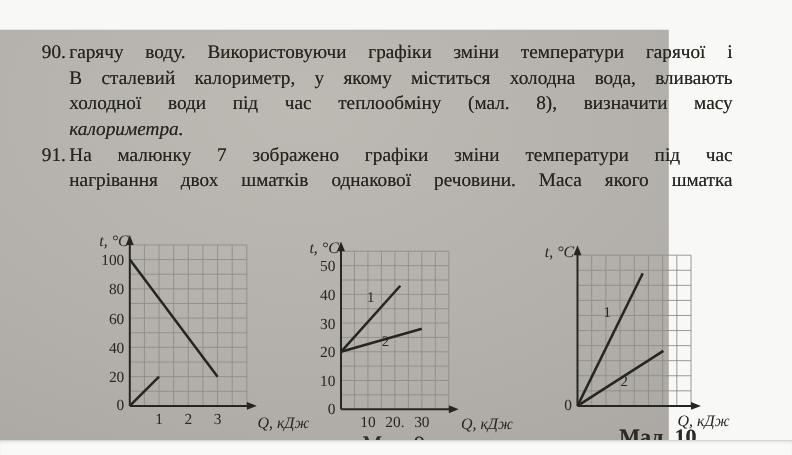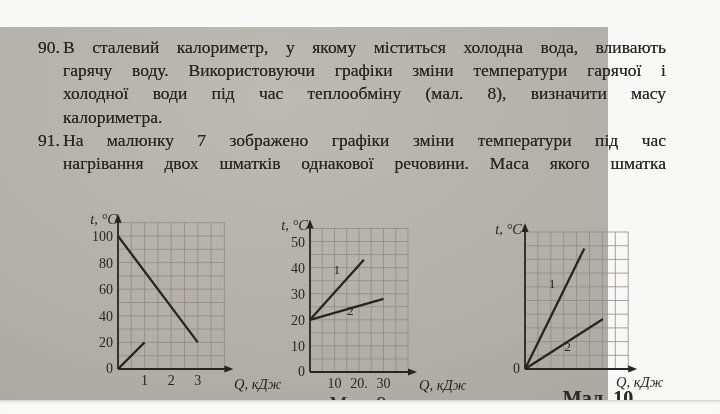--- a/index.html
+++ b/index.html
@@ -20,43 +20,43 @@
     box-shadow:inset 0 2px 2px rgba(0,0,0,0.06);
   }
   .problems{
     position:absolute;left:38px;top:9px;width:628px;
     font-size:17.5px;line-height:23.2px;color:#26251e;
     text-shadow:0 0 0.5px rgba(38,36,28,0.75);
   }
   .problem{position:relative;padding-left:25px;}
   .pnum{position:absolute;left:0;top:0;}
   .jline{text-align:justify;text-align-last:justify;white-space:normal;}
-  .jline.last{text-align-last:left;}
+  .jline.last{text-align-last:left;font-style:italic;}
   .caption{
     position:absolute;width:140px;text-align:center;
     font-size:20px;color:#2d2b25;
     text-shadow:0 0 0.5px rgba(38,36,28,0.6);
   }
   #cap-1{left:96px;top:370px;}
   #cap-2{left:288px;top:366px;}
   #cap-3{left:528px;top:360px;font-weight:bold;}
   svg.charts{position:absolute;left:0;top:0;}
   svg text{fill:#27261f;}
 </style>
 </head>
 <body>
 
 <div class="paper">
 
   <div class="problems">
     <div class="problem">
       <span class="pnum">90.</span>
       <div>
+          <div class="jline">гарячу воду. Використовуючи графіки зміни температури гарячої і</div>
           <div class="jline">В сталевий калориметр, у якому міститься холодна вода, вливають</div>
-          <div class="jline">гарячу воду. Використовуючи графіки зміни температури гарячої і</div>
           <div class="jline">холодної води під час теплообміну  (мал. 8), визначити масу</div>
           <div class="jline last">калориметра.</div>
         </div>
     </div>
     <div class="problem">
       <span class="pnum">91.</span>
       <div>
           <div class="jline">На малюнку 7 зображено графіки зміни температури під час</div>
           <div class="jline">нагрівання двох шматків однакової речовини. Маса якого шматка</div>
         </div>

